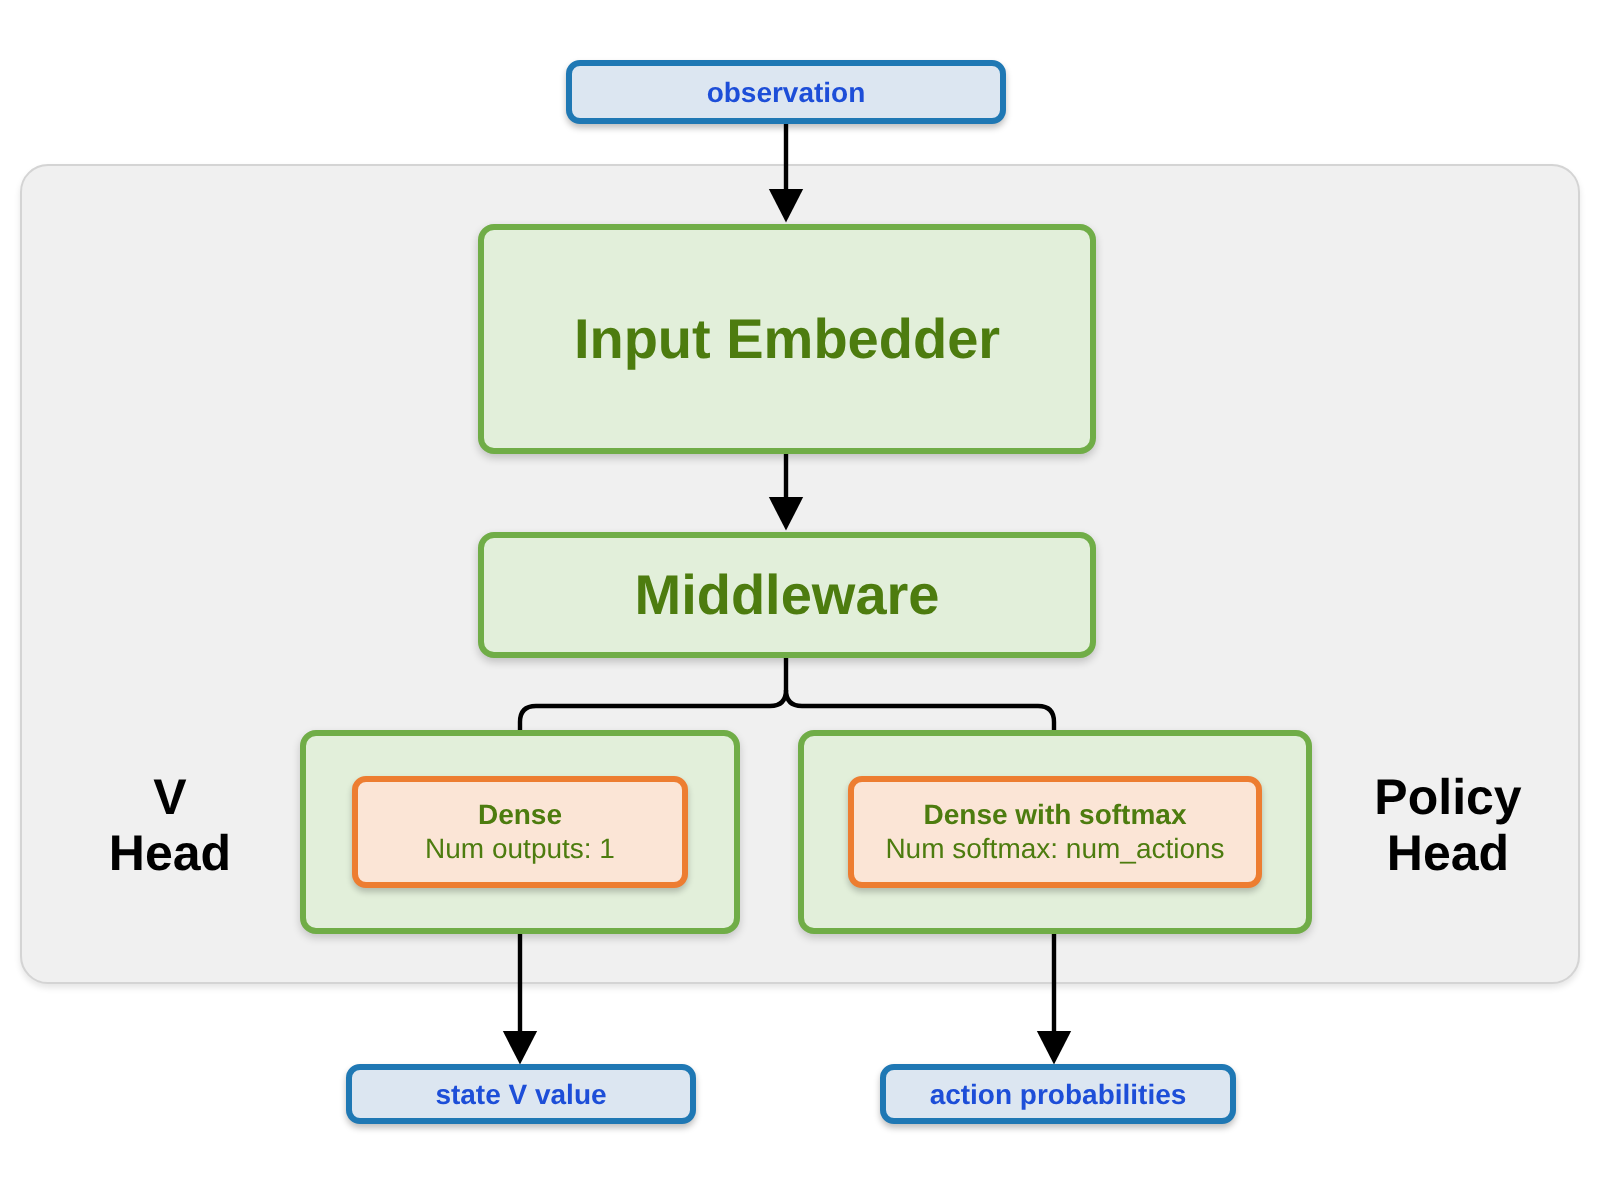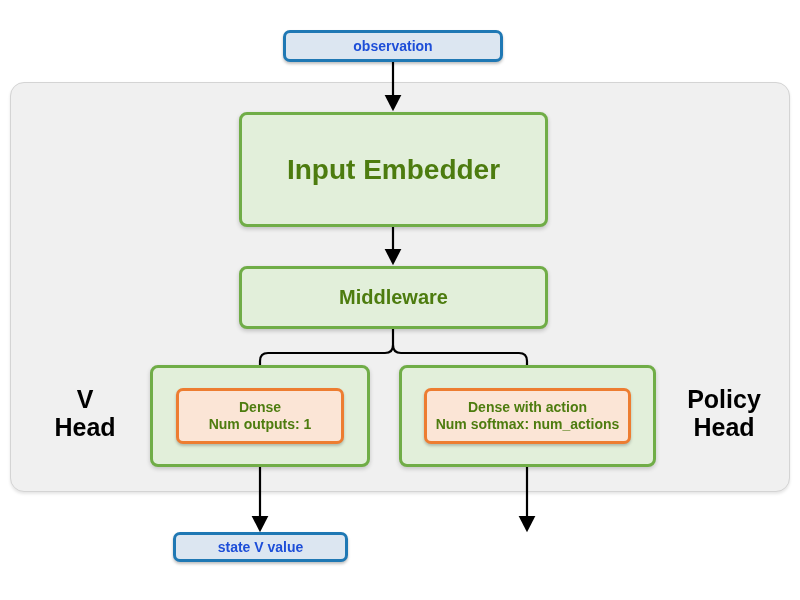--- a/index.html
+++ b/index.html
@@ -59,21 +59,21 @@
     color: #4d7c0f;
     font-weight: bold;
     box-shadow: 0 2px 4px rgba(0,0,0,0.20);
   }
   #input-embedder-box {
     left: 239px; top: 112px; width: 309px; height: 115px;
     font-size: 28px;
   }
   #middleware-box {
     left: 239px; top: 266px; width: 309px; height: 63px;
-    font-size: 20px;
+    font-size: 28px;
   }
 
   
   .head-group {
     background: #e2efda;
     border: 3px solid #70ad47;
     border-radius: 8px;
     box-shadow: 0 2px 4px rgba(0,0,0,0.18);
   }
   #v-head-group { left: 150px; top: 365px; width: 220px; height: 102px; }
@@ -83,21 +83,21 @@
   .dense-box {
     background: #fbe5d6;
     border: 3px solid #ed7d31;
     border-radius: 7px;
     color: #4d7c0f;
     box-shadow: 0 2px 3px rgba(0,0,0,0.22);
   }
   #dense-v-box { left: 176px; top: 388px; width: 168px; height: 56px; }
   #dense-policy-box { left: 424px; top: 388px; width: 207px; height: 56px; }
   .dense-title { font-size: 14px; font-weight: bold; line-height: 1.25; }
-  .dense-sub   { font-size: 14px; font-weight: bold; line-height: 1.25; }
+  .dense-sub   { font-size: 14px; font-weight: normal; line-height: 1.25; }
 
   
   .head-label {
     position: absolute;
     text-align: center;
     color: #000000;
     font-size: 25px;
     font-weight: bold;
     line-height: 1.12;
   }
@@ -161,27 +161,30 @@
   </div>
 
   <div id="v-head-label" class="head-label">
     <div>V</div>
     <div>Head</div>
   </div>
 
   <div id="policy-head-group" class="node head-group"></div>
 
   <div id="dense-policy-box" class="node dense-box">
-    <span class="dense-title">Dense with action</span>
+    <span class="dense-title">Dense with softmax</span>
     <span class="dense-sub">Num softmax: num_actions</span>
   </div>
 
   <div id="policy-head-label" class="head-label">
     <div>Policy</div>
     <div>Head</div>
   </div>
 
   <div id="state-v-value-box" class="node io-box">
     <span>state V value</span>
   </div>
 
+  <div id="action-probabilities-box" class="node io-box">
+    <span>action probabilities</span>
+  </div>
 
 </div>
 
 </body></html>

